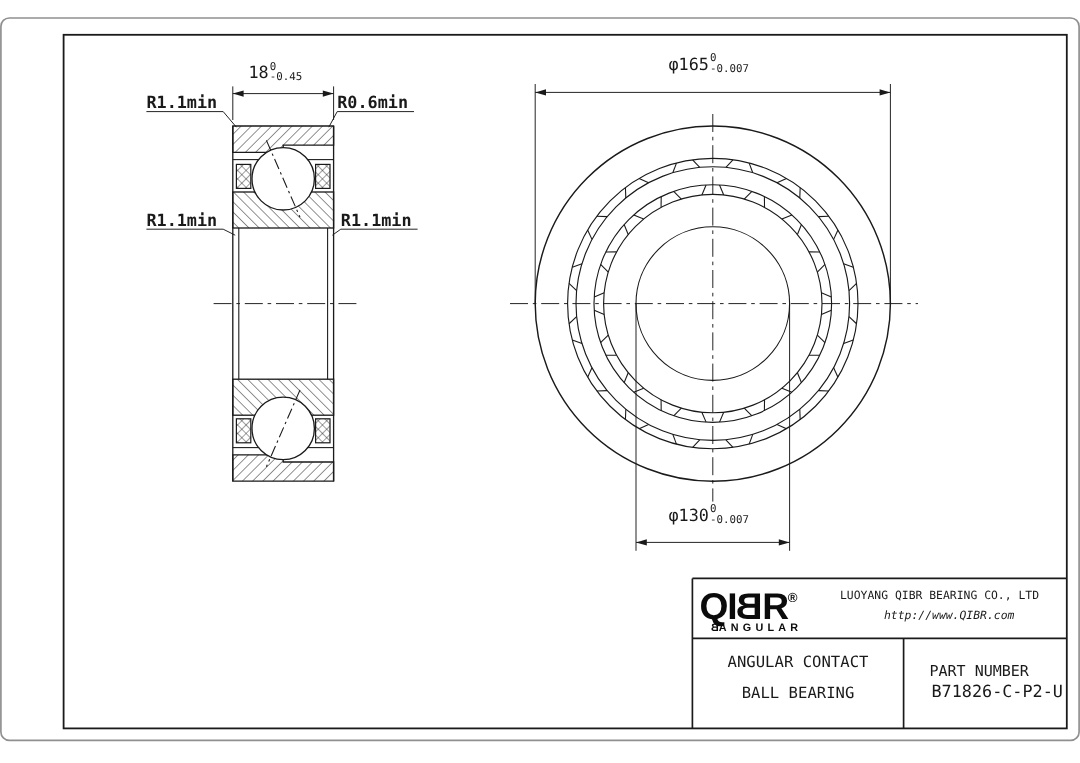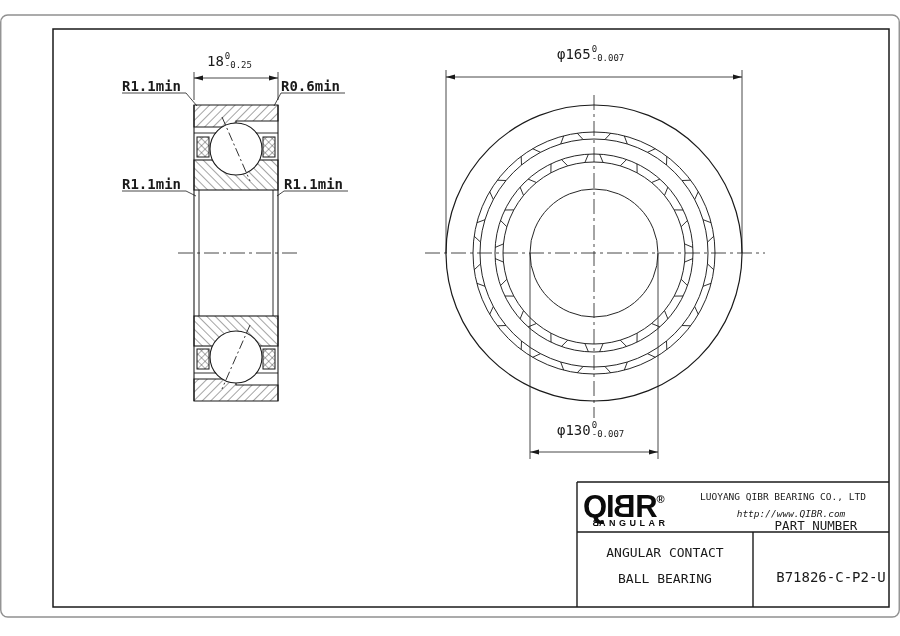--- a/index.html
+++ b/index.html
@@ -10,21 +10,21 @@
   .txt{position:absolute;white-space:nowrap;}
   
   .dim{display:flex;align-items:center;font-size:14px;line-height:14px;}
   .dim .tol{display:flex;flex-direction:column;font-size:9px;line-height:9px;margin-left:1px;}
   .rlab{font-size:14px;line-height:14px;font-weight:bold;}
   
   .tb-company{left:700px;top:491px;width:182px;text-align:left;font-size:9.5px;}
   .tb-web{left:700px;top:508px;width:182px;text-align:center;font-size:9.5px;font-style:italic;}
   .tb-prod1{left:579px;top:545px;width:172px;text-align:center;font-size:13px;}
   .tb-prod2{left:579px;top:571px;width:172px;text-align:center;font-size:13px;}
-  .tb-pnl{left:755px;top:518px;width:122px;text-align:center;font-size:12.5px;}
+  .tb-pnl{left:755px;top:551px;width:122px;text-align:center;font-size:12.5px;}
   .tb-pn{left:755px;top:569px;width:152px;text-align:center;font-size:14px;}
   .logo-main{left:583px;top:484px;font-family:"Liberation Sans",sans-serif;
              font-weight:900;font-size:31px;line-height:31px;letter-spacing:-1px;color:#0b0b0b;}
   .logo-reg{font-size:11px;vertical-align:14px;letter-spacing:0;}
   .logo-sub{left:589px;top:518px;font-family:"Liberation Sans",sans-serif;
             font-weight:700;font-size:9px;letter-spacing:3.5px;color:#0b0b0b;}
   .flip{display:inline-block;transform:scaleX(-1);}
 </style>
 </head>
 <body>
@@ -180,21 +180,21 @@
           <line x1="577" y1="532" x2="889" y2="532" stroke="#1a1a1a" stroke-width="1.4"></line>
           <line x1="753" y1="532" x2="753" y2="607" stroke="#1a1a1a" stroke-width="1.4"></line>
         </g>
       </g>
   </svg>
 
   <div class="txt dim" style="left:207px;top:52px">
     <span>18</span>
     <span class="tol">
       <span>0</span>
-      <span>-0.25</span>
+      <span>-0.45</span>
     </span>
   </div>
 
   <div class="txt rlab" style="left:122px;top:79px">R1.1min</div>
   <div class="txt rlab" style="left:281px;top:79px">R0.6min</div>
   <div class="txt rlab" style="left:122px;top:177px">R1.1min</div>
   <div class="txt rlab" style="left:284px;top:177px">R1.1min</div>
 
   <div class="txt dim" style="left:557px;top:45px">
     <span>φ165</span>

